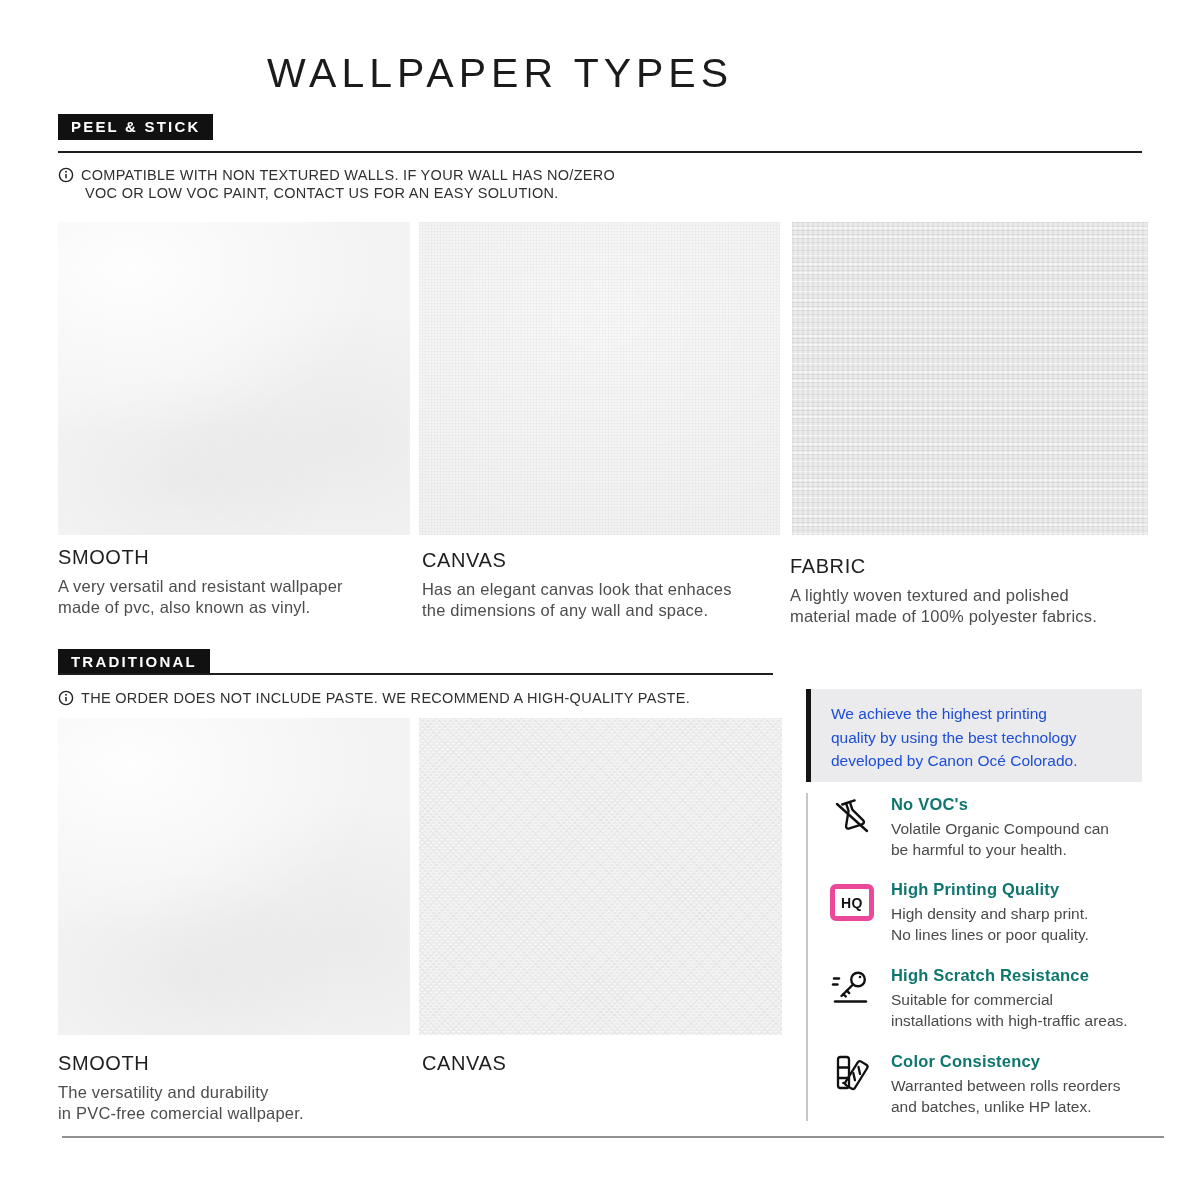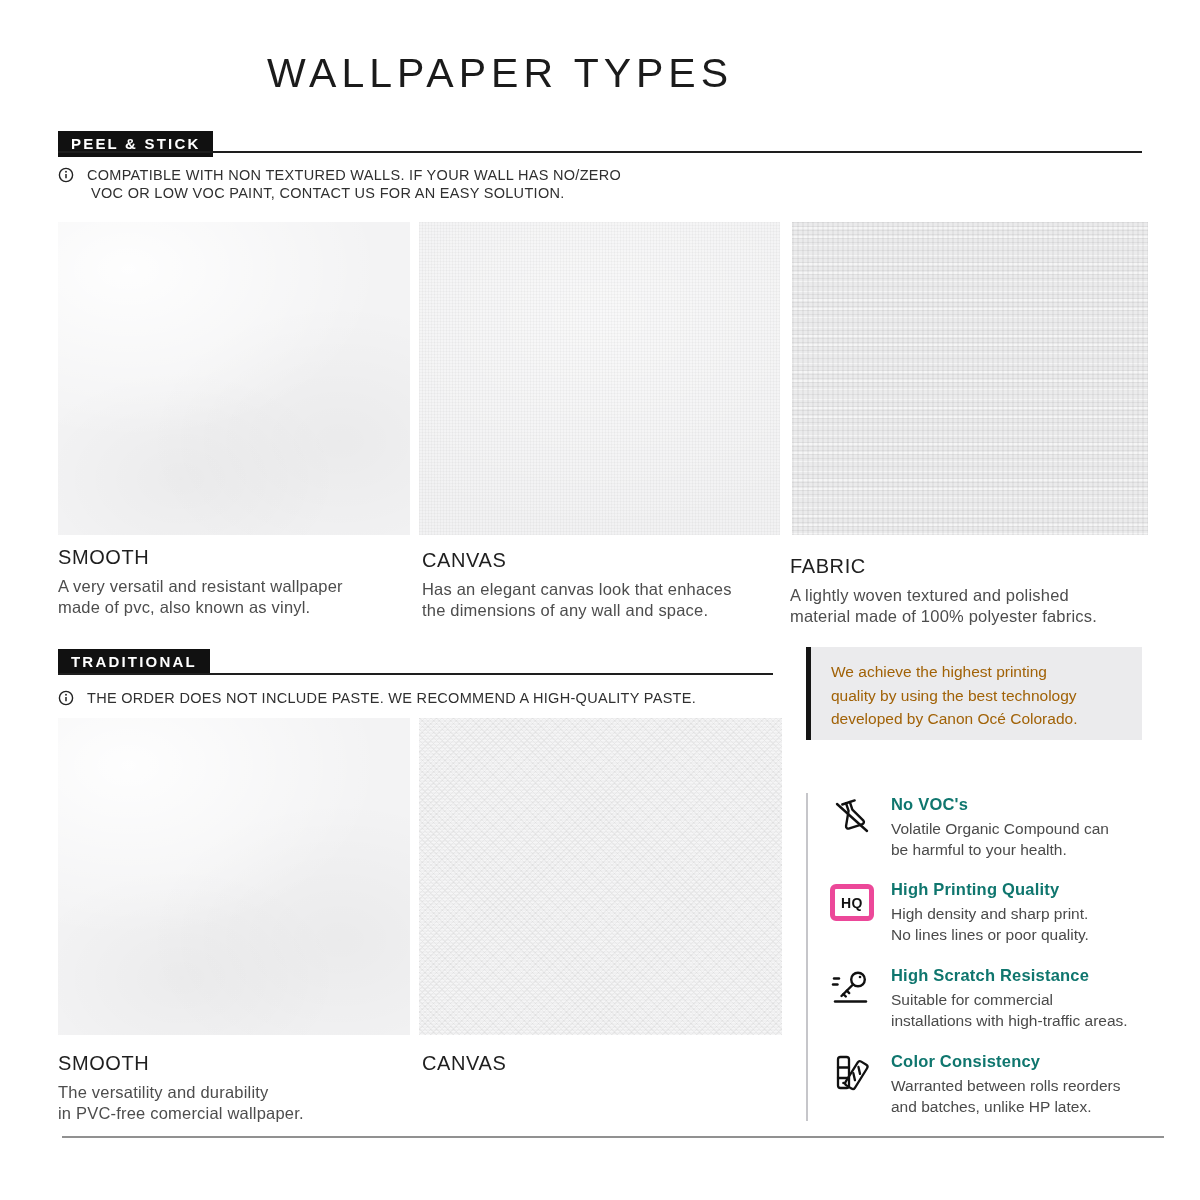--- a/index.html
+++ b/index.html
@@ -4,25 +4,25 @@
 <style>
   html,body{margin:0;padding:0;background:#fff;}
   .page{position:relative;width:1200px;height:1200px;background:#ffffff;
         font-family:"Liberation Sans","DejaVu Sans",sans-serif;overflow:hidden;color:#1b1b1b;}
 
   .title{position:absolute;left:0;top:50px;width:1000px;margin:0;text-align:center;
          font-size:41px;font-weight:400;letter-spacing:5px;color:#1b1b1b;}
 
   .badge{position:absolute;left:58px;background:#111;color:#fff;font-size:15px;font-weight:700;
          letter-spacing:2.2px;line-height:26px;padding:0 13px;}
-  .b1{top:131px}.b2{top:649px}
+  .b1{top:114px}.b2{top:649px}
   .rule{position:absolute;left:58px;height:2px;background:#1e1e1e;}
   .r1{top:151px;width:1084px}.r2{top:673px;width:715px}
 
-  .note{position:absolute;left:58px;display:flex;gap:13px;color:#303030;font-size:14.5px;
+  .note{position:absolute;left:58px;display:flex;gap:7px;color:#303030;font-size:14.5px;
         letter-spacing:.3px;line-height:18px;}
   .n1{top:166px}.n2{top:689px}
   .note svg{flex:0 0 auto;margin-top:1px;}
   .note .l2{padding-left:4px;}
 
   .swatch{position:absolute;top:222px;height:313px;}
   .s1{left:58px;width:352px}
   .s2{left:419px;width:361px}
   .s3{left:792px;width:356px}
   .row2{top:718px !important;height:317px !important;}
@@ -49,23 +49,23 @@
       repeating-linear-gradient(-45deg, rgba(0,0,0,.035) 0 1px, rgba(0,0,0,0) 1px 4px),
       repeating-linear-gradient(0deg, rgba(255,255,255,.4) 0 1px, rgba(255,255,255,0) 1px 3px),
       #f0f0f1;}
 
   .cap{position:absolute;width:360px;}
   .cap h3{margin:0 0 7px;font-size:20px;font-weight:400;letter-spacing:.6px;color:#1f1f1f;}
   .cap p{margin:0;font-size:16.5px;line-height:21px;color:#4d4d4d;letter-spacing:.2px;}
   .c1{left:58px;top:546px}.c2{left:422px;top:549px}.c3{left:790px;top:555px}
   .c4{left:58px;top:1052px}.c5{left:422px;top:1052px}
 
-  .callout{position:absolute;left:806px;top:647px;width:336px;height:93px;background:#ebebed;
+  .callout{position:absolute;left:806px;top:689px;width:336px;height:93px;background:#ebebed;
            border-left:5px solid #151515;box-sizing:border-box;padding:13px 10px 0 20px;
-           font-size:15.5px;line-height:23.5px;color:#a16207;}
+           font-size:15.5px;line-height:23.5px;color:#1d4ed8;}
   .vline{position:absolute;left:806px;top:793px;width:2px;height:328px;background:#c6c6ca;}
 
   .feature{position:absolute;left:830px;width:322px;display:flex;gap:17px;}
   .f1{top:795px}.f2{top:880px}.f3{top:966px}.f4{top:1052px}
   .f-icon{flex:0 0 44px;height:44px;}
   .f-title{font-size:16.5px;font-weight:700;color:#0f766e;margin:0 0 4px;letter-spacing:.2px;}
   .f-desc{font-size:15.5px;line-height:21px;color:#4a4a4a;margin:0;}
   .hq-box{width:34px;height:27px;border:5px solid #ec4899;border-radius:6px;display:flex;
           align-items:center;justify-content:center;margin-top:4px;}
   .hq-box span{font-size:14px;font-weight:700;letter-spacing:.5px;color:#111;}

